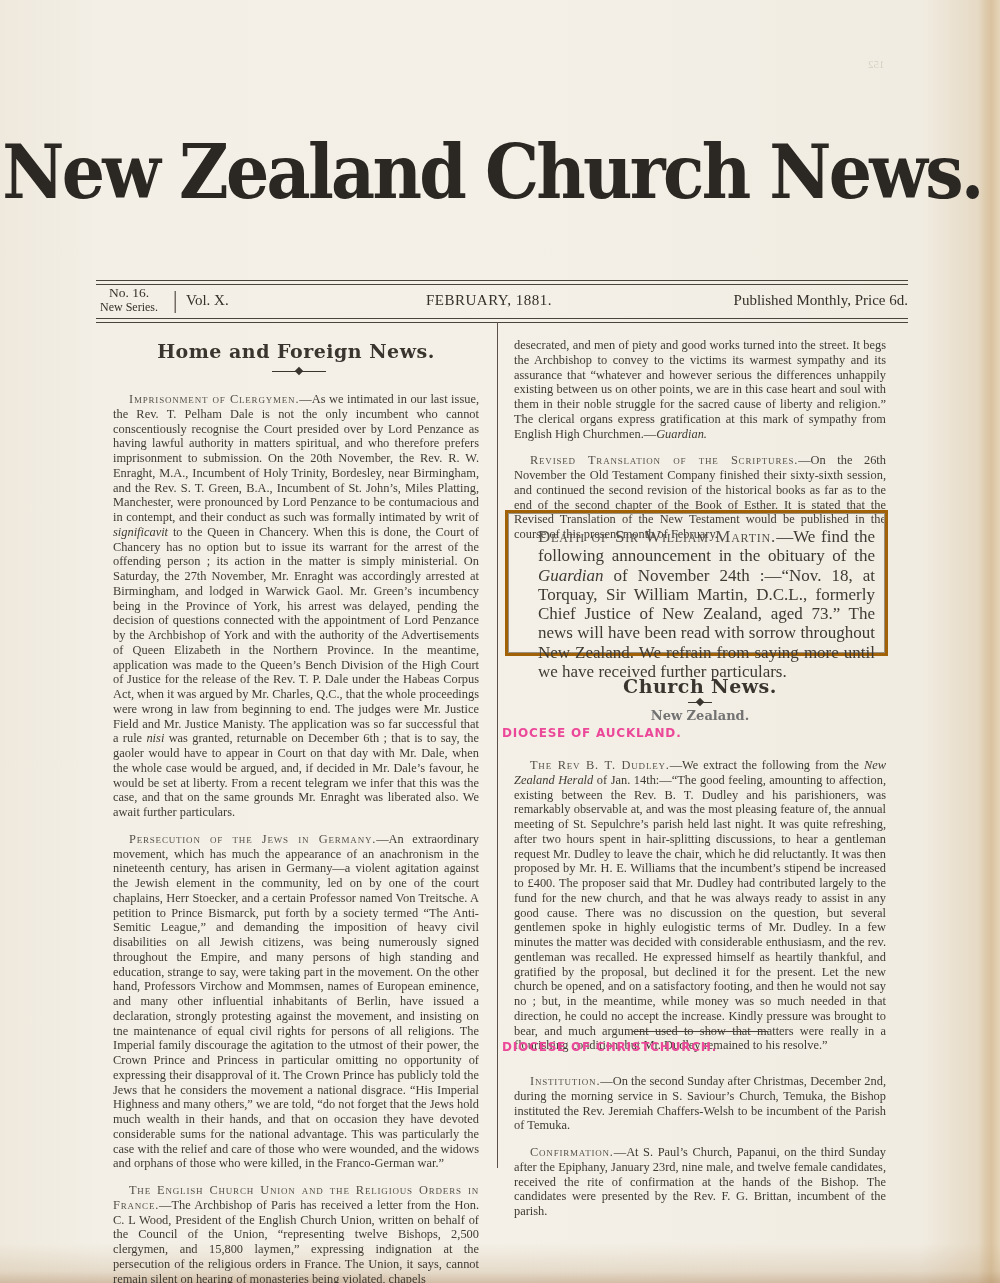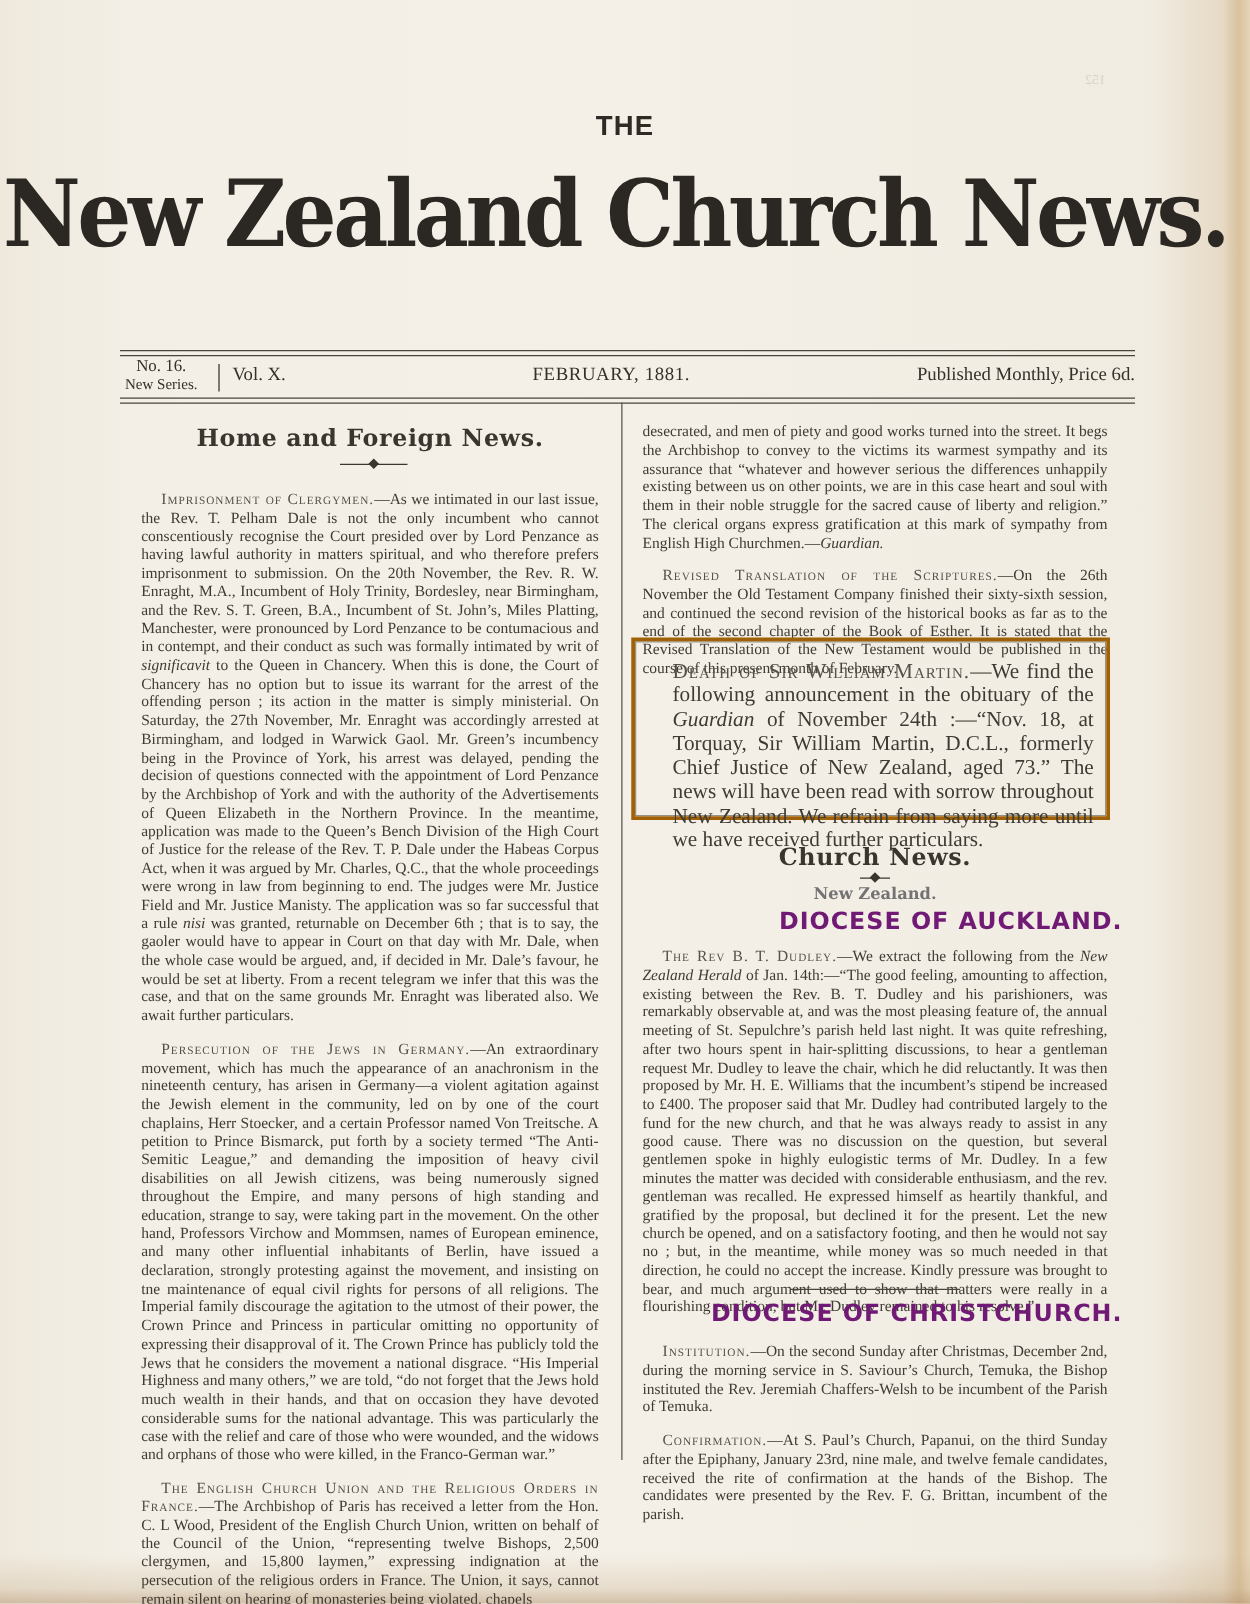--- a/index.html
+++ b/index.html
@@ -73,32 +73,31 @@
   .ornament .dot { position:absolute; left:50%; top:1px; width:6px; height:6px; margin-left:-3px; background:#3a352e; transform:rotate(45deg); }
 
   .notice-box {
     position:absolute; left:505px; top:510px; width:383px; height:146px;
     border:3px solid #a16207; box-shadow: inset 0 0 0 1px #9a9185;
     box-sizing:border-box; padding:14px 10px 0 30px;
     font-family:"Liberation Serif", serif; font-size:17px; line-height:19.3px; color:#3f3a33;
     text-align:justify;
   }
   .sub-gothic { position:absolute; text-align:center; font-family:"DejaVu Serif", serif; font-weight:bold; font-size:13px; color:#737373; }
-  .diocese { position:absolute; text-align:right; font-family:"DejaVu Sans", sans-serif; font-weight:bold; font-size:19px; letter-spacing:0.8px; color:#701a75; }
+  .diocese { position:absolute; text-align:left; font-family:"DejaVu Sans", sans-serif; font-weight:bold; font-size:12px; letter-spacing:0.8px; color:#ec4899; }
   .short-rule { position:absolute; left:632px; top:1031px; width:136px; height:1px; background:#4a443c; }
 </style>
 </head>
 <body>
 
 <div class="page">
   <div class="right-edge"></div>
   <div class="bottom-stain"></div>
   <div class="showthrough">152</div>
 
-  <div class="mast-the">THE</div>
   <div class="mast-title">New Zealand Church News.</div>
 
   <div class="rule-double rule-top"></div>
   <div class="dateline">
     <div class="issue-block">
       <span class="issue-no">No. 16.</span>
       <span class="issue-series">New Series.</span>
     </div>
     <div class="brace">|</div>
     <div class="vol">Vol. X.</div>

